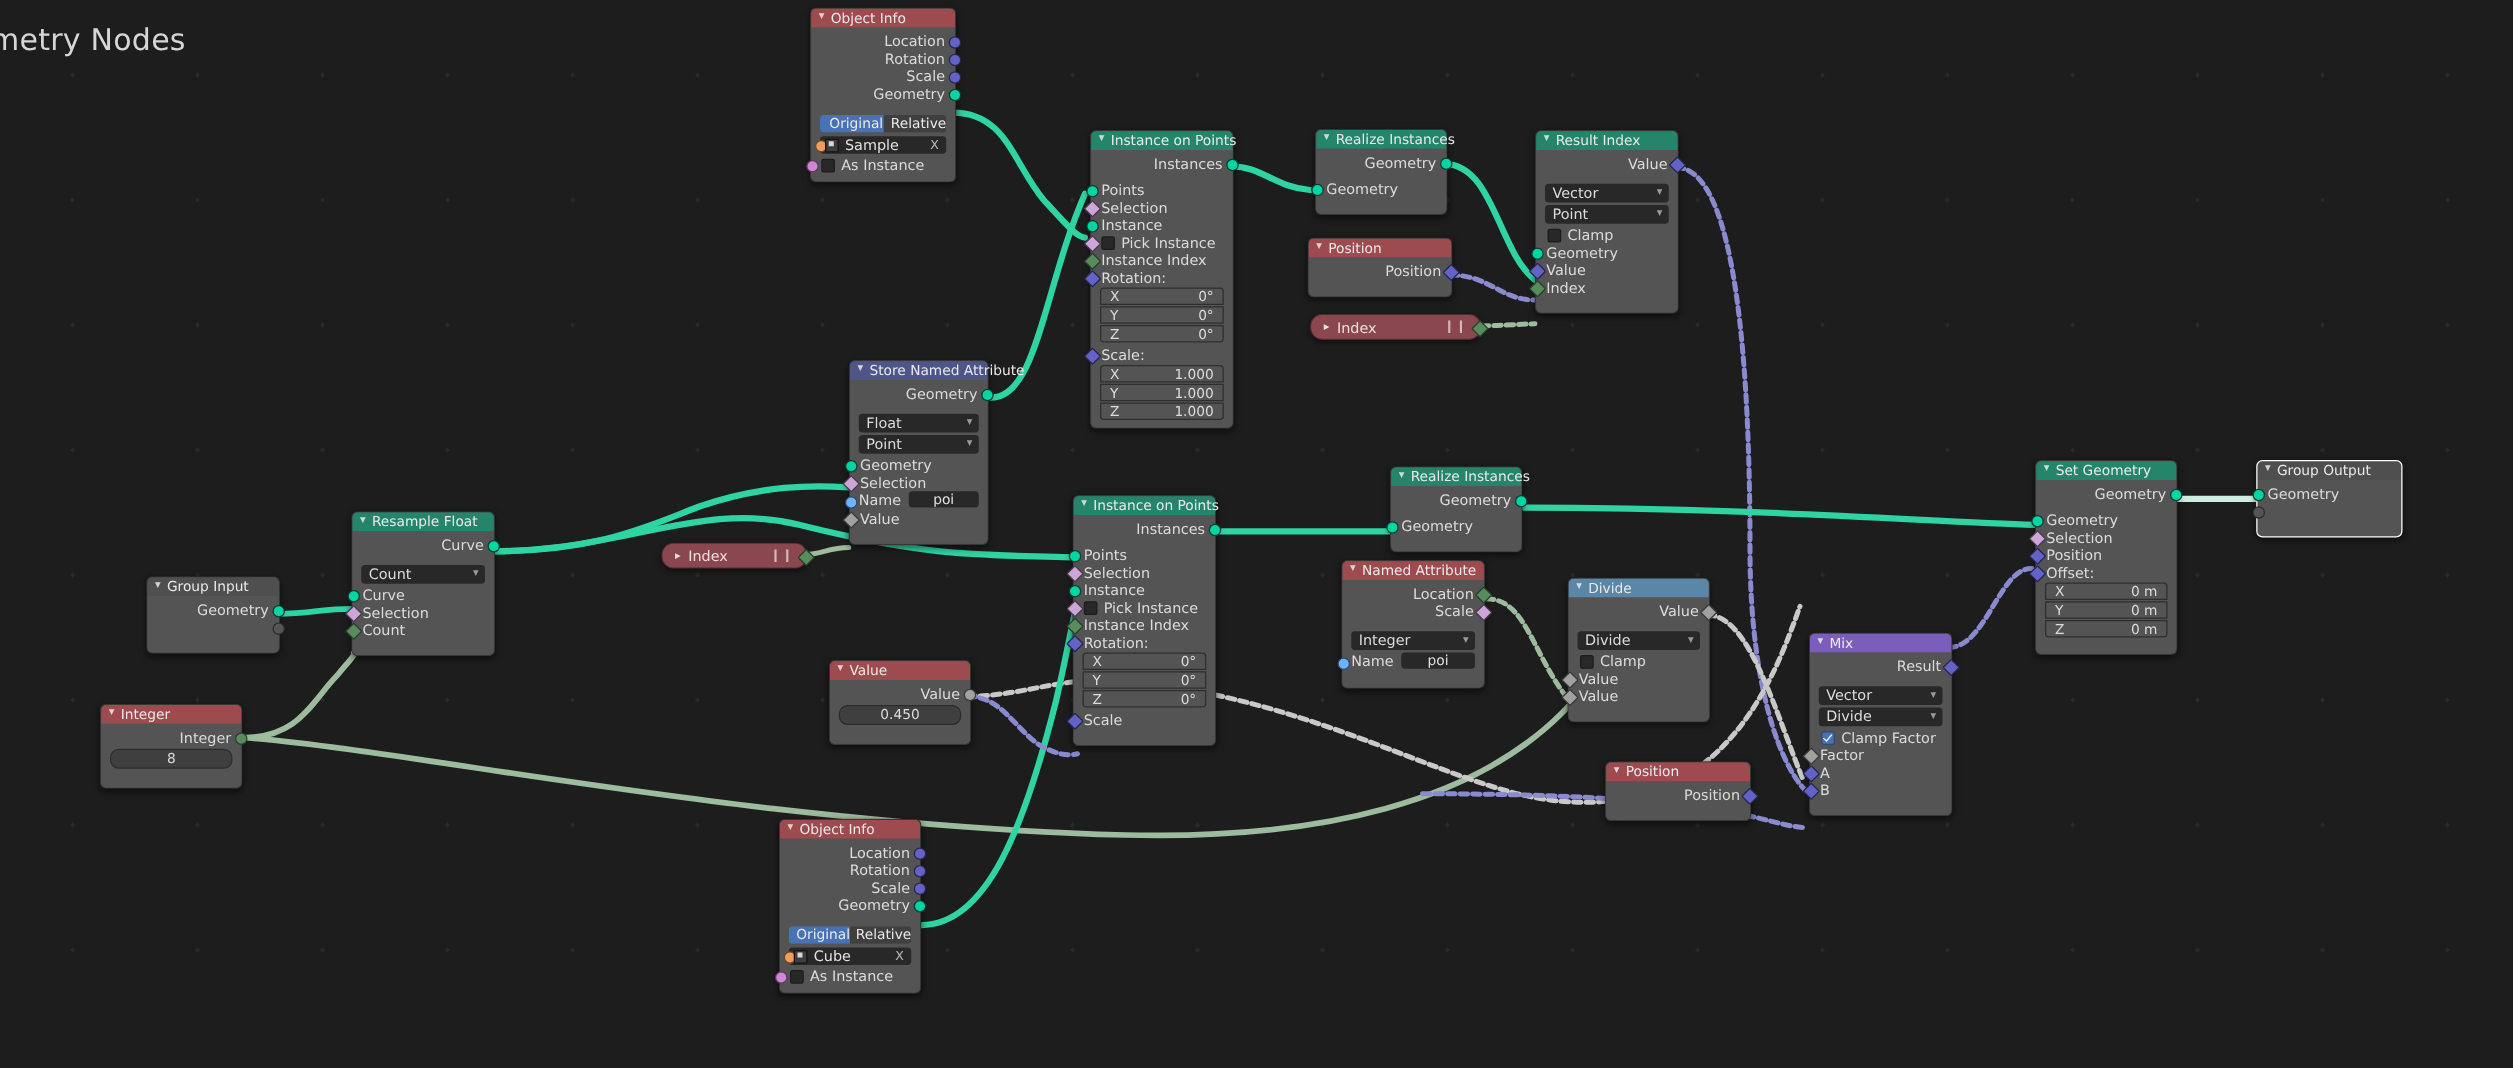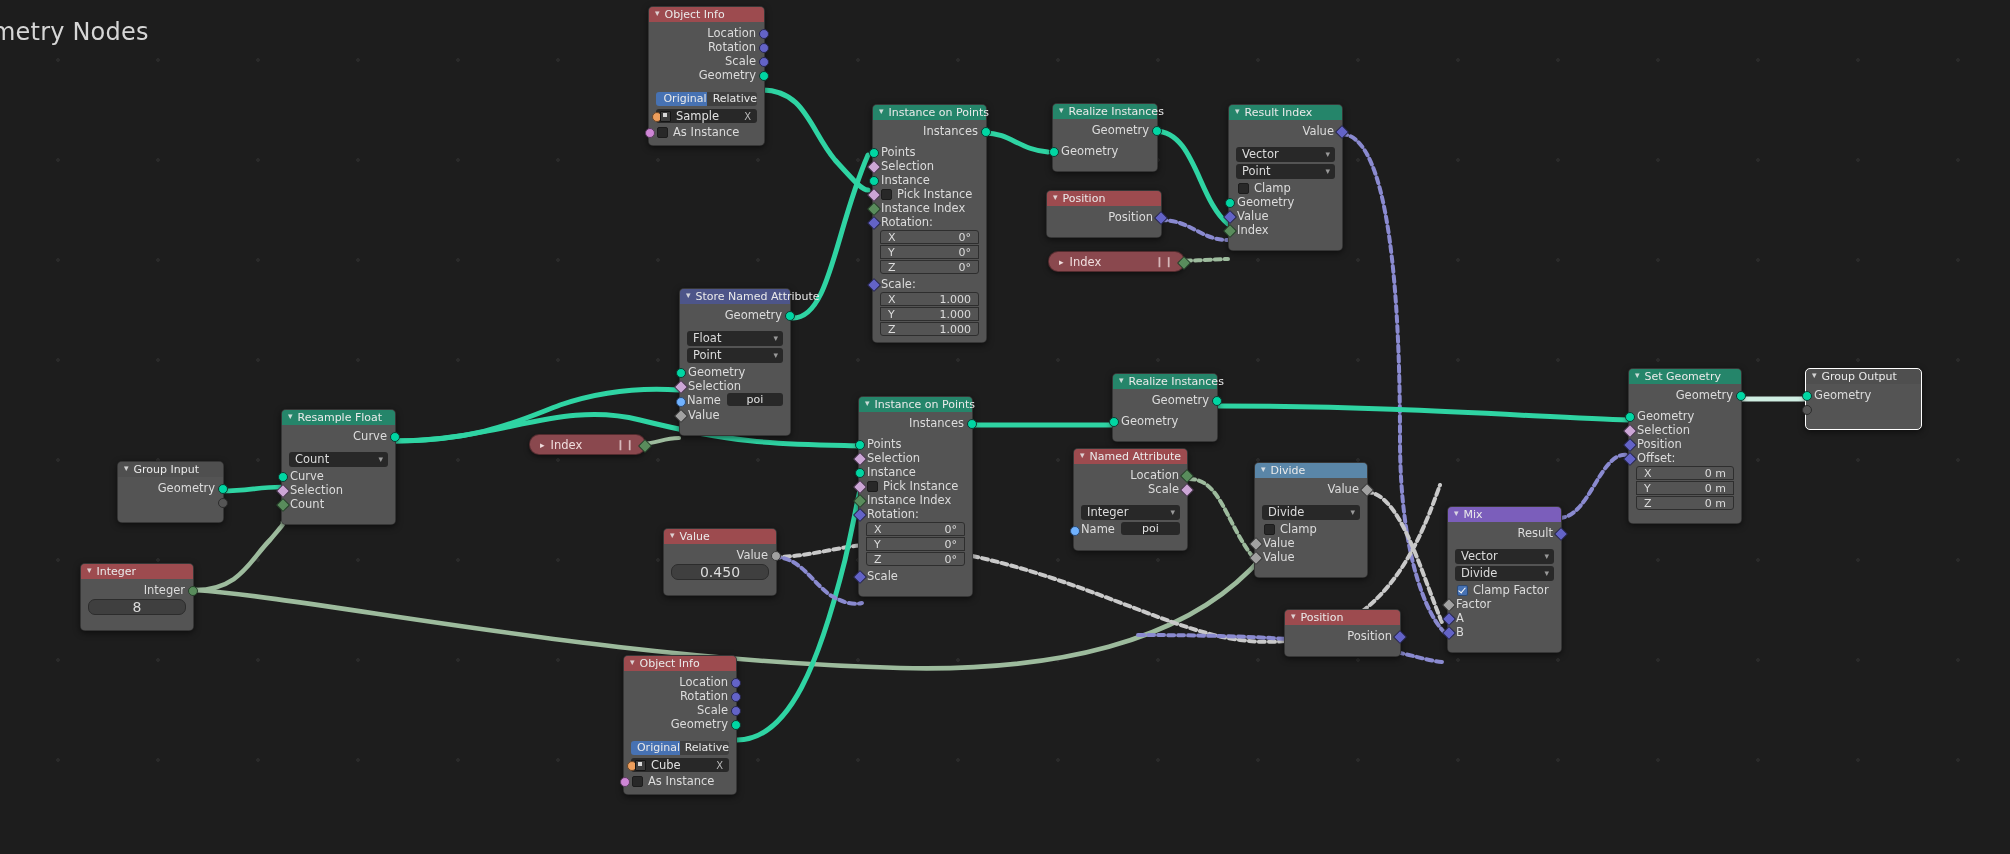--- a/index.html
+++ b/index.html
@@ -99,21 +99,21 @@
     margin:0 7px;padding:0 7px;border-radius:3px;font-size:11px;
   }
   .numstack{margin-top:1px;}
   .numstack .wdg.numrow{margin-bottom:1px;border-radius:0;}
   .numstack .wdg.numrow:first-child{border-radius:3px 3px 0 0;}
   .numstack .wdg.numrow:last-child{border-radius:0 0 3px 3px;margin-bottom:0;}
 
   .valfield{
     margin:2px 7px;height:14px;line-height:14px;border-radius:7px;
     background:#3f3f3f;border:1px solid #2c2c2c;text-align:center;
-    font-size:14px;color:#dcdcdc;
+    font-size:11px;color:#dcdcdc;
   }
 
   .chkrow{
     position:relative;height:14px;line-height:14px;padding:0 8px;
     display:flex;align-items:center;gap:5px;font-size:11.5px;color:#dcdcdc;
   }
   .chk{
     width:9px;height:9px;border-radius:2px;background:#282828;
     border:1px solid #1c1c1c;display:inline-block;flex:none;
   }

